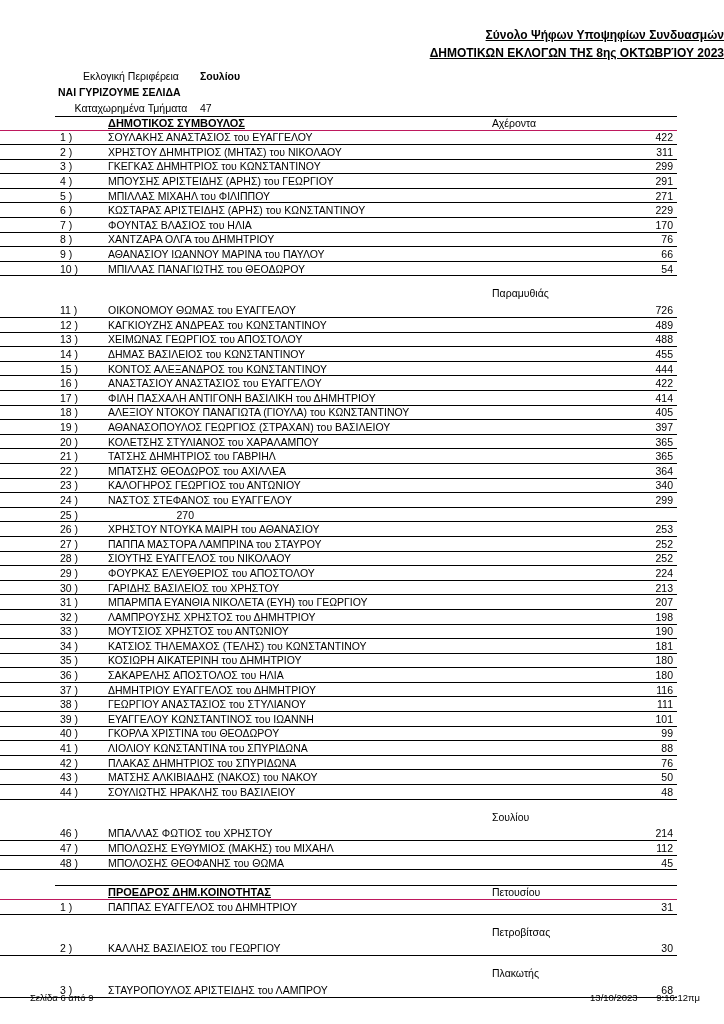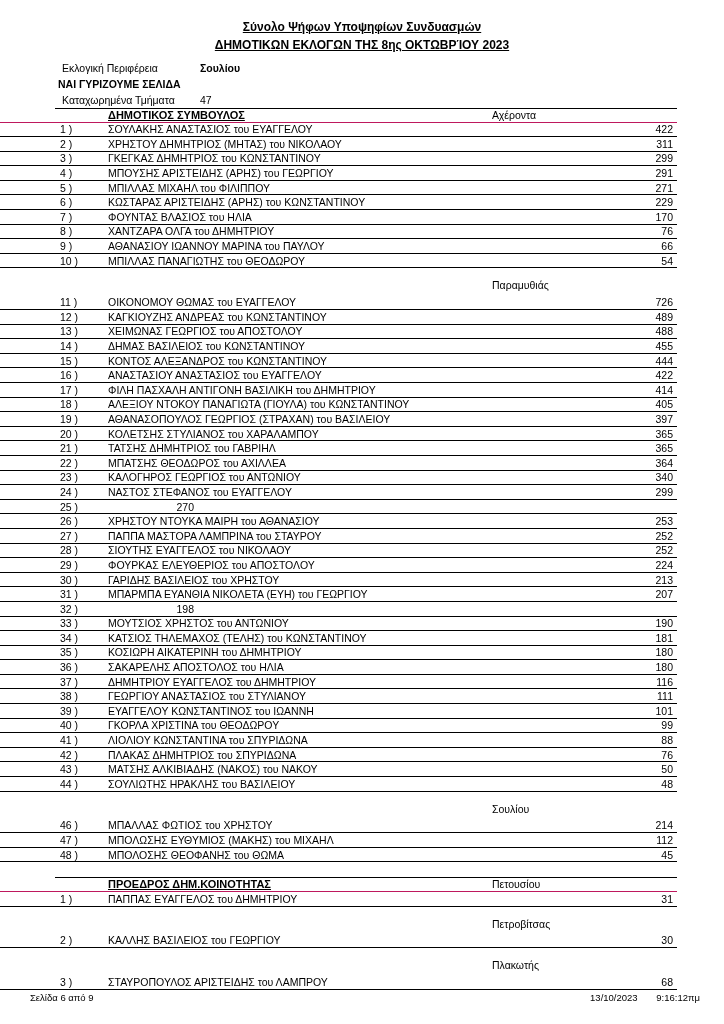--- a/index.html
+++ b/index.html
@@ -4,30 +4,30 @@
 <style>
   * { margin:0; padding:0; box-sizing:border-box; }
   html,body { width:724px; height:1024px; }
   body {
     position:relative;
     background:#ffffff;
     color:#000000;
     font-family:"Liberation Sans", sans-serif;
     overflow:hidden;
   }
-  .titles { text-align:center; padding-top:20px; }
+  .titles { text-align:right; padding-top:20px;margin-top:8px; }
   .doc-title {
     font-size:12px; font-weight:bold; line-height:14px;
     text-decoration:underline;
   }
   .doc-title.second { margin-top:4px; }
 
   .meta { margin-top:8px; font-size:10.5px; }
   .meta-row { height:16px; display:flex; align-items:center; padding-left:62px; }
-  .meta-label { width:138px; }
+  .meta-label { width:138px;text-align:center; }
   .meta-row.district .meta-value { font-weight:bold; }
   .meta-row.party { font-weight:bold; padding-left:58px; }
 
   .results { width:677px; font-size:10.5px; }
 
   .header-row {
     position:relative; display:flex; align-items:center;
     height:14.5px; border-bottom:1px solid #be185d;
   }
   .header-row::before {
@@ -241,20 +241,21 @@
       <span class="c-name">ΓΑΡΙΔΗΣ ΒΑΣΙΛΕΙΟΣ του ΧΡΗΣΤΟΥ</span>
       <span class="c-votes">213</span>
     </div>
     <div class="c-row">
       <span class="c-num">31 )</span>
       <span class="c-name">ΜΠΑΡΜΠΑ ΕΥΑΝΘΙΑ ΝΙΚΟΛΕΤΑ (ΕΥΗ) του ΓΕΩΡΓΙΟΥ</span>
       <span class="c-votes">207</span>
     </div>
     <div class="c-row">
       <span class="c-num">32 )</span>
+      <span class="c-name">ΛΑΜΠΡΟΥΣΗΣ ΧΡΗΣΤΟΣ του ΔΗΜΗΤΡΙΟΥ</span>
       <span class="c-votes">198</span>
     </div>
     <div class="c-row">
       <span class="c-num">33 )</span>
       <span class="c-name">ΜΟΥΤΣΙΟΣ ΧΡΗΣΤΟΣ του ΑΝΤΩΝΙΟΥ</span>
       <span class="c-votes">190</span>
     </div>
     <div class="c-row">
       <span class="c-num">34 )</span>
       <span class="c-name">ΚΑΤΣΙΟΣ ΤΗΛΕΜΑΧΟΣ (ΤΕΛΗΣ) του ΚΩΝΣΤΑΝΤΙΝΟΥ</span>

